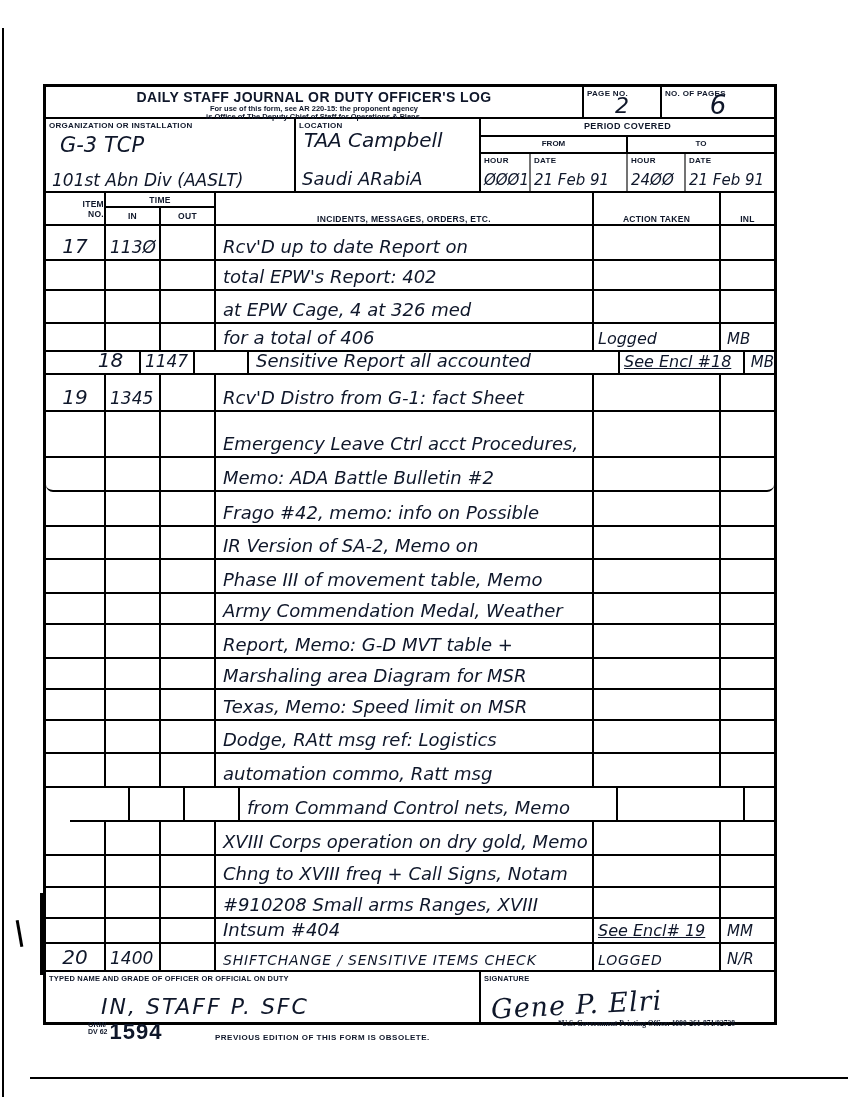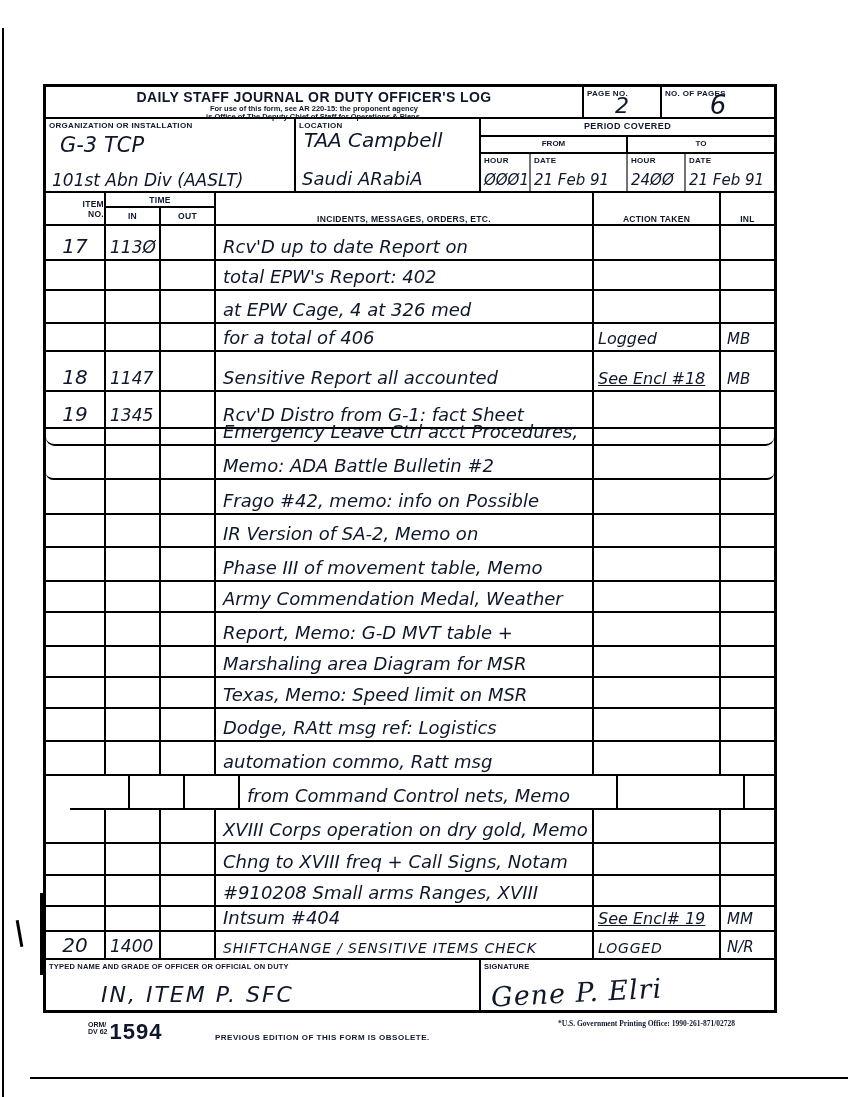--- a/index.html
+++ b/index.html
@@ -202,39 +202,39 @@
 
   <div class="row" style="height: 28px;">
     <div class="c c-item cellbr hw"></div>
     <div class="c c-in cellbr hw"></div>
     <div class="c c-out cellbr hw"></div>
     <div class="c c-text cellbr hw">for a total of 406</div>
     <div class="c c-action cellbr hw">Logged</div>
     <div class="c c-inl hw">MB</div>
   </div>
 
-  <div class="row" style="height: 40px;">
+  <div class="row" style="height: 23px; padding-left: 36px;">
     <div class="c c-item cellbr hw">18</div>
     <div class="c c-in cellbr hw">1147</div>
     <div class="c c-out cellbr hw"></div>
     <div class="c c-text cellbr hw">Sensitive Report all accounted</div>
     <div class="c c-action cellbr hw ul">See Encl #18</div>
     <div class="c c-inl hw">MB</div>
   </div>
 
   <div class="row" style="height: 37px;">
     <div class="c c-item cellbr hw">19</div>
     <div class="c c-in cellbr hw">1345</div>
     <div class="c c-out cellbr hw"></div>
     <div class="c c-text cellbr hw">Rcv'D Distro from G-1: fact Sheet</div>
     <div class="c c-action cellbr hw"></div>
     <div class="c c-inl hw"></div>
   </div>
 
-  <div class="row" style="height: 17px; border-radius: 12px;">
+  <div class="row" style="height: 46px;">
     <div class="c c-item cellbr hw"></div>
     <div class="c c-in cellbr hw"></div>
     <div class="c c-out cellbr hw"></div>
     <div class="c c-text cellbr hw">Emergency Leave Ctrl acct Procedures,</div>
     <div class="c c-action cellbr hw"></div>
     <div class="c c-inl hw"></div>
   </div>
 
   <div class="row" style="height: 34px; border-radius: 7px;">
     <div class="c c-item cellbr hw"></div>
@@ -377,21 +377,21 @@
     <div class="c c-out cellbr hw"></div>
     <div class="c c-text cellbr hw">SHIFTCHANGE / SENSITIVE ITEMS CHECK</div>
     <div class="c c-action cellbr hw">LOGGED</div>
     <div class="c c-inl hw">N/R</div>
   </div>
 </div>
 
     <div class="fband">
       <div class="f-name cellbr">
         <div class="f-lbl">TYPED NAME AND GRADE OF OFFICER OR OFFICIAL ON DUTY</div>
-        <div class="typed-name hw">IN, ITEM P.  SFC</div>
+        <div class="typed-name hw">IN, STAFF P.  SFC</div>
       </div>
       <div class="f-sig">
         <div class="f-lbl">SIGNATURE</div>
         <div class="signature hw-serif">Gene P. Elri</div>
       </div>
     </div>
   </div>
 
   <div class="formnum">
     <div>

